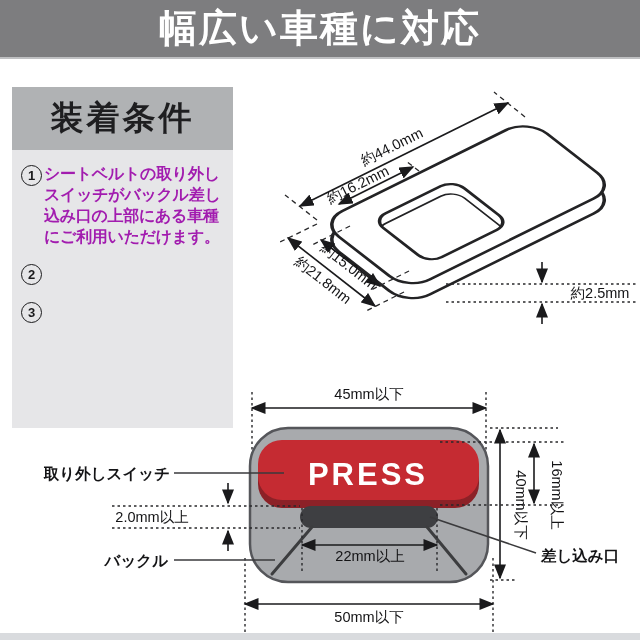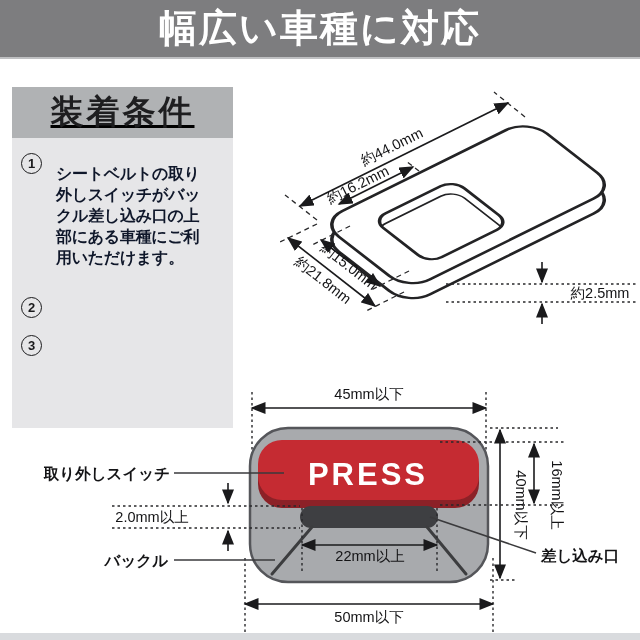--- a/index.html
+++ b/index.html
@@ -8,30 +8,30 @@
 
   
   .banner{position:absolute;left:0;top:0;width:640px;height:57px;
           background:#7d7d7f;border-bottom:2px solid #bfc0c2;
           display:flex;align-items:center;justify-content:center;}
   .banner-title{color:#ffffff;font-size:38px;font-weight:bold;letter-spacing:2px;}
 
   
   .panel{position:absolute;left:12px;top:87px;width:221px;height:341px;
          background:#e6e6e8;}
-  .panel-header{height:51px;background:#b0b2b4;display:flex;
-                align-items:center;justify-content:center;text-decoration:underline;}
+  .panel-header{height:63px;background:#b0b2b4;display:flex;
+                align-items:center;justify-content:center;}
   .panel-header-text{font-size:33px;font-weight:bold;color:#1e1e20;letter-spacing:3px;}
   .panel-body{padding:13px 8px 0 9px;}
   .cond{display:flex;align-items:flex-start;margin-bottom:15px;}
   .cnum{flex-shrink:0;width:19px;height:19px;border:1.6px solid #1a1a1c;
         border-radius:50%;font-size:13px;font-weight:bold;color:#1a1a1c;
         display:flex;align-items:center;justify-content:center;margin:2px 2px 0 0;}
-  .ctext{font-size:16px;font-weight:bold;color:#0f172a;line-height:21px;
-         letter-spacing:-0.3px;margin:12px;width:190px;}
+  .ctext{font-size:16px;font-weight:bold;color:#a21caf;line-height:21px;
+         letter-spacing:-0.3px;margin:0;width:190px;}
 
   
   .bottom-strip{position:absolute;left:0;top:633px;width:640px;height:7px;background:#d9dbde;}
 
   
   svg.draw{position:absolute;left:0;top:0;}
   .plate{fill:#ffffff;stroke:#232325;stroke-width:3.2;}
   .plate-hole{fill:#ffffff;stroke:#232325;stroke-width:3.2;}
   .plate-hole-inner{fill:none;stroke:#232325;stroke-width:2;}
   .dim{stroke:#1a1a1c;stroke-width:1.6;fill:none;

